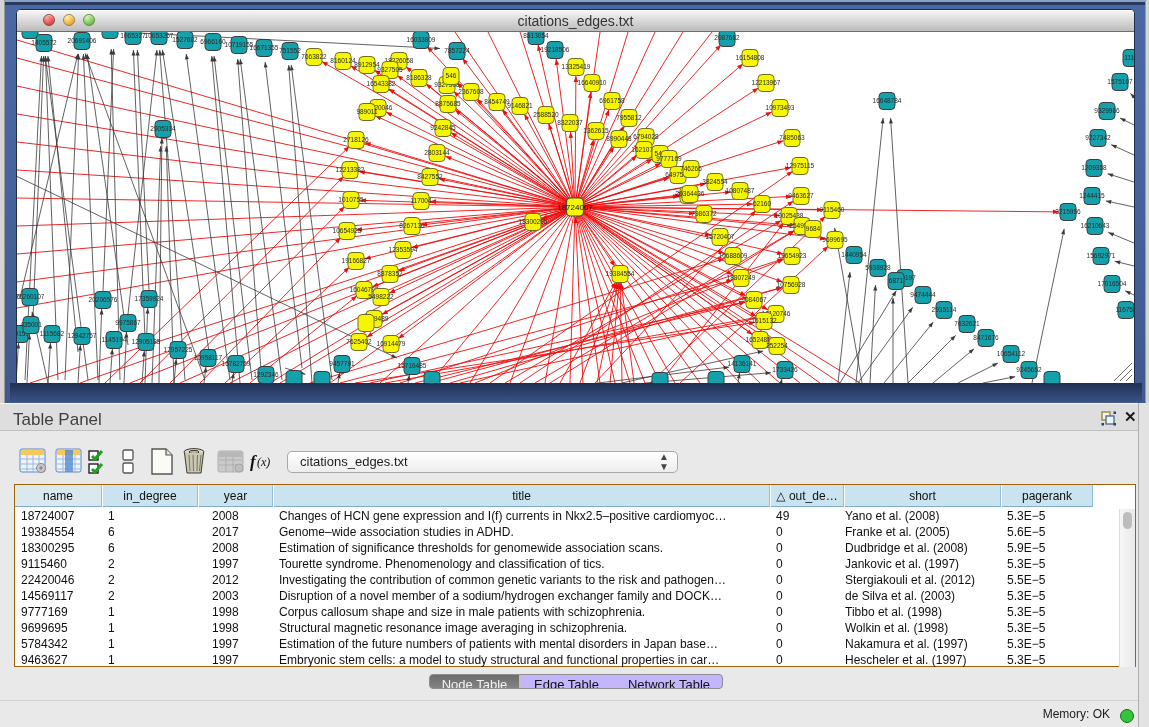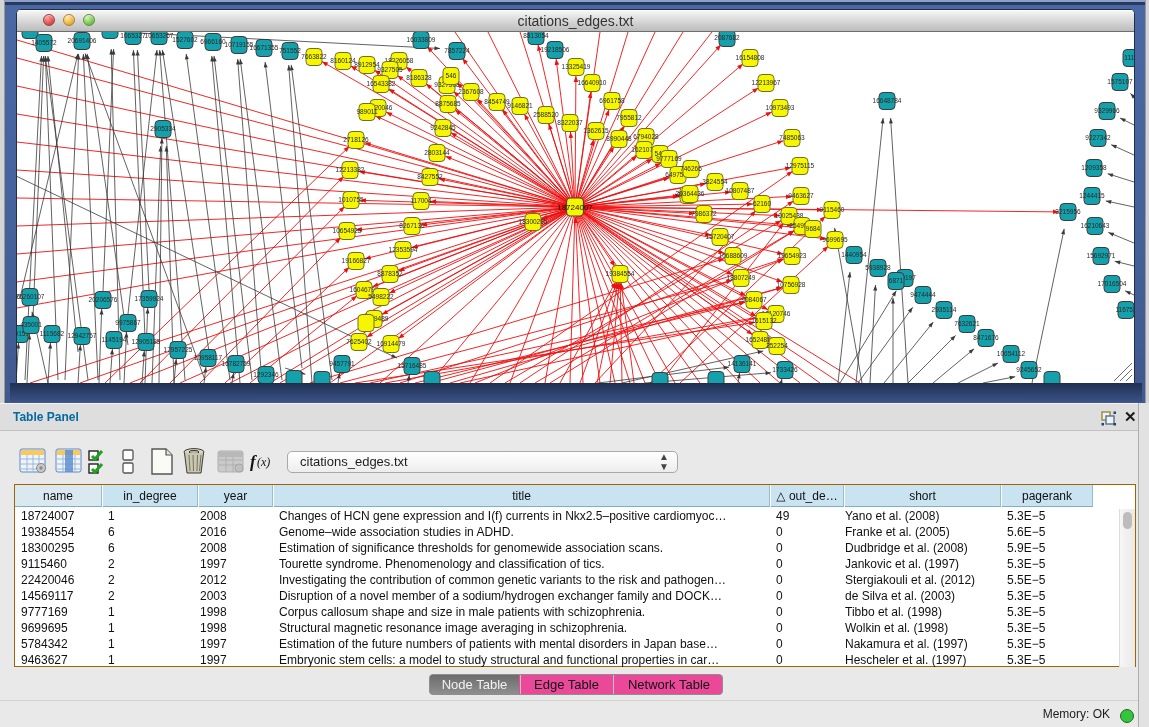--- a/index.html
+++ b/index.html
@@ -14,43 +14,43 @@
 #win{position:absolute;left:16px;top:9px;width:1119px;height:375px;
  border:1px solid #222e44;border-radius:5px 5px 0 0;background:#fff;overflow:hidden;}
 #tbar{position:absolute;left:0;top:0;width:100%;height:22px;
  background:linear-gradient(#f8f8f8,#d6d6d6 55%,#bcbcbc);border-bottom:1px solid #6e6e6e;}
 #tbar .tt{position:absolute;left:0;top:3px;width:100%;text-align:center;font-size:14px;color:#333;}
 .lamp{position:absolute;top:4px;width:12px;height:12px;border-radius:50%;box-shadow:inset 0 1px 1px rgba(255,255,255,.7);}
 #winshine{position:absolute;left:0;top:0;width:100%;height:1px;background:#fdfdfd;}
 #panel{position:absolute;left:0;top:403px;width:1149px;height:324px;background:#e9e9e9;}
 #phead{position:absolute;left:0;top:0;width:1149px;height:28px;background:#dedede;
  border-bottom:1px solid #c0c0c0;border-top:1px solid #f5f5f5;}
-#phead .lbl{position:absolute;left:13px;top:6px;font-size:12px;color:#0369a1;font-weight:bold;}
+#phead .lbl{position:absolute;left:13px;top:6px;font-size:17px;color:#404040;}
 #pclose{position:absolute;left:1124px;top:4px;font-size:15px;font-weight:bold;color:#1a1a1a;}
 #combo{position:absolute;left:287px;top:48px;width:391px;height:22px;background:linear-gradient(#ffffff,#ededed);
  border:1px solid #a9a9a9;border-radius:5px;font-size:13px;color:#1d1d1d;line-height:20px;padding-left:12px;}
 #combo .ar{position:absolute;right:8px;top:0px;font-size:10px;color:#444;line-height:10px;}
 #tbl{position:absolute;left:14px;top:81px;width:1122px;height:183px;background:#fff;border:1px solid #a16207;}
 #thead{position:absolute;left:0;top:0;width:1120px;height:22px;font-size:12px;color:#111;}
 #thead .th{position:absolute;top:0;height:22px;background:#c9e3f1;border-right:1px solid #93bed6;
  border-bottom:1px solid #80aec8;text-align:center;line-height:22px;}
 #rows{position:absolute;left:0;top:23px;width:1120px;font-size:12px;color:#101010;}
 .tr{position:relative;height:16px;line-height:16px;white-space:nowrap;}
 .tr div{position:absolute;top:0;height:16px;overflow:hidden;}
 .c0{left:6px;width:90px;}
 .c1{left:93px;width:90px;}
-.c2{left:185px;width:70px;}
+.c2{left:197px;width:70px;}
 .c3{left:264px;width:492px;}
 .c4{left:761px;width:70px;}
 .c5{left:830px;width:157px;text-align:left;}
 .c6{left:992px;width:95px;}
 #vsb{position:absolute;left:1104px;top:24px;width:16px;height:158px;background:linear-gradient(90deg,#f6f6f6,#e9e9e9);border-left:1px solid #dcdcdc;}
 #vsb .th{position:absolute;left:3px;top:3px;width:9px;height:17px;border-radius:5px;background:#bdbdbd;}
-#tabs{position:absolute;left:429px;top:271px;width:294px;height:21px;border:1px solid #8e8e8e;
- border-radius:4px;background:#ec4899;font-size:13px;overflow:hidden;}
+#tabs{position:absolute;left:429px;top:271px;width:294px;height:15px;border:1px solid #8e8e8e;
+ border-radius:4px;background:#c4b5fd;font-size:13px;overflow:hidden;}
 #tabs div{position:absolute;top:0;height:21px;line-height:20px;text-align:center;color:#111;}
 #tabs .sel{background:linear-gradient(#6c6c6c,#929292);color:#f2f2f2;}
 #pgut{position:absolute;left:1138px;top:0px;width:11px;height:324px;background:#e2e2e2;border-left:1px solid #adadad;}
 #status{position:absolute;left:0;top:297px;width:1149px;height:19px;border-top:1px solid #d2d2d2;}
 #mem{position:absolute;left:1010px;top:6px;width:100px;text-align:right;font-size:12px;color:#1c1c1c;}
 #memdot{position:absolute;left:1120px;top:8px;width:14px;height:14px;border-radius:50%;
  background:#35c43c;border:1.5px solid #1d6b22;}
 #float{position:absolute;left:1101px;top:7px;width:16px;height:15px;}
 </style></head><body>
 <div id="desk">
@@ -859,21 +859,21 @@
           <div class="c1">1</div>
           <div class="c2">2008</div>
           <div class="c3">Changes of HCN gene expression and I(f) currents in Nkx2.5–positive cardiomyoc…</div>
           <div class="c4">49</div>
           <div class="c5">Yano et al. (2008)</div>
           <div class="c6">5.3E−5</div>
         </div>
         <div class="tr">
           <div class="c0">19384554</div>
           <div class="c1">6</div>
-          <div class="c2">2016</div>
+          <div class="c2">2017</div>
           <div class="c3">Genome–wide association studies in ADHD.</div>
           <div class="c4">0</div>
           <div class="c5">Franke et al. (2005)</div>
           <div class="c6">5.6E−5</div>
         </div>
         <div class="tr">
           <div class="c0">18300295</div>
           <div class="c1">6</div>
           <div class="c2">2008</div>
           <div class="c3">Estimation of significance thresholds for genomewide association scans.</div>

